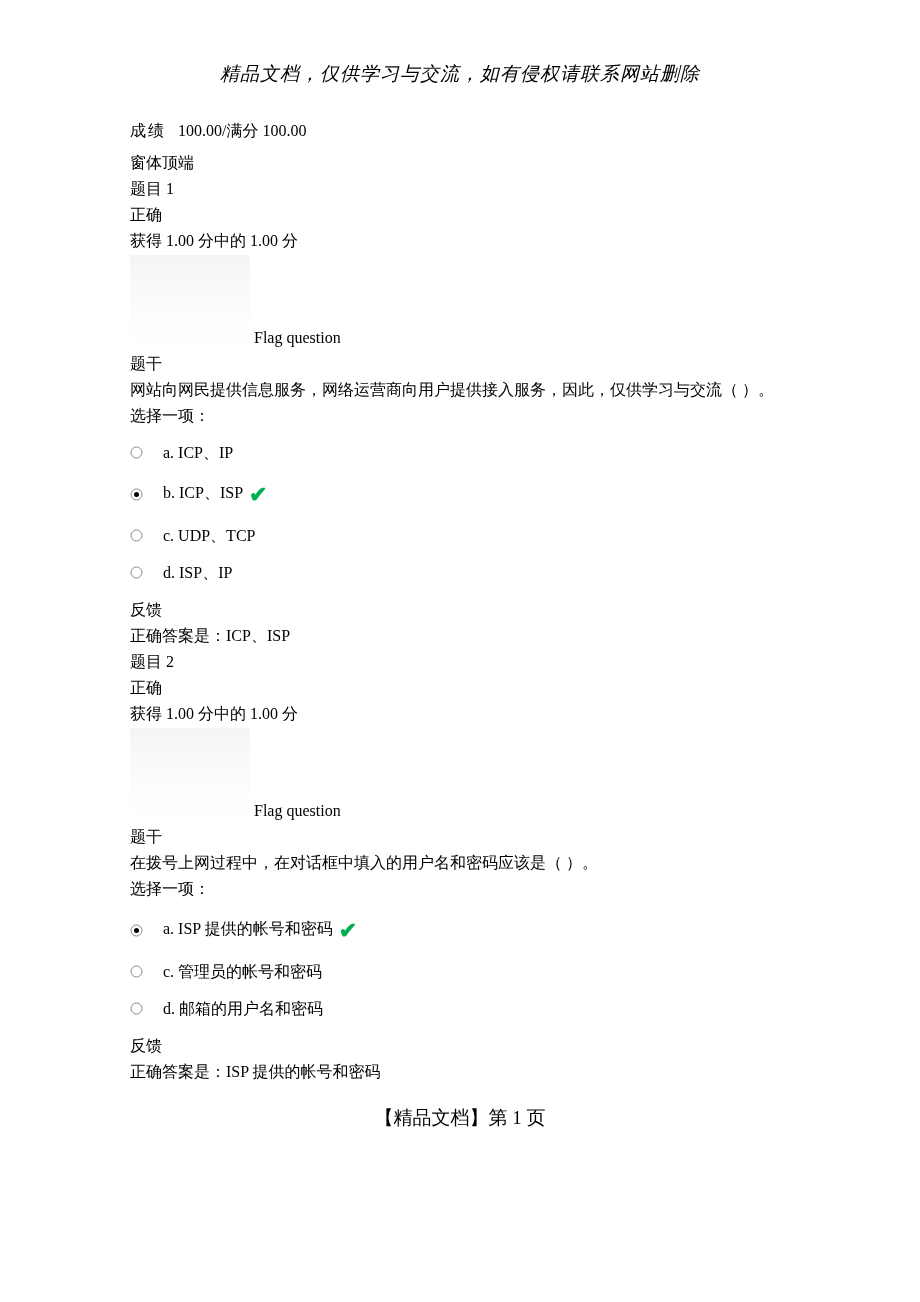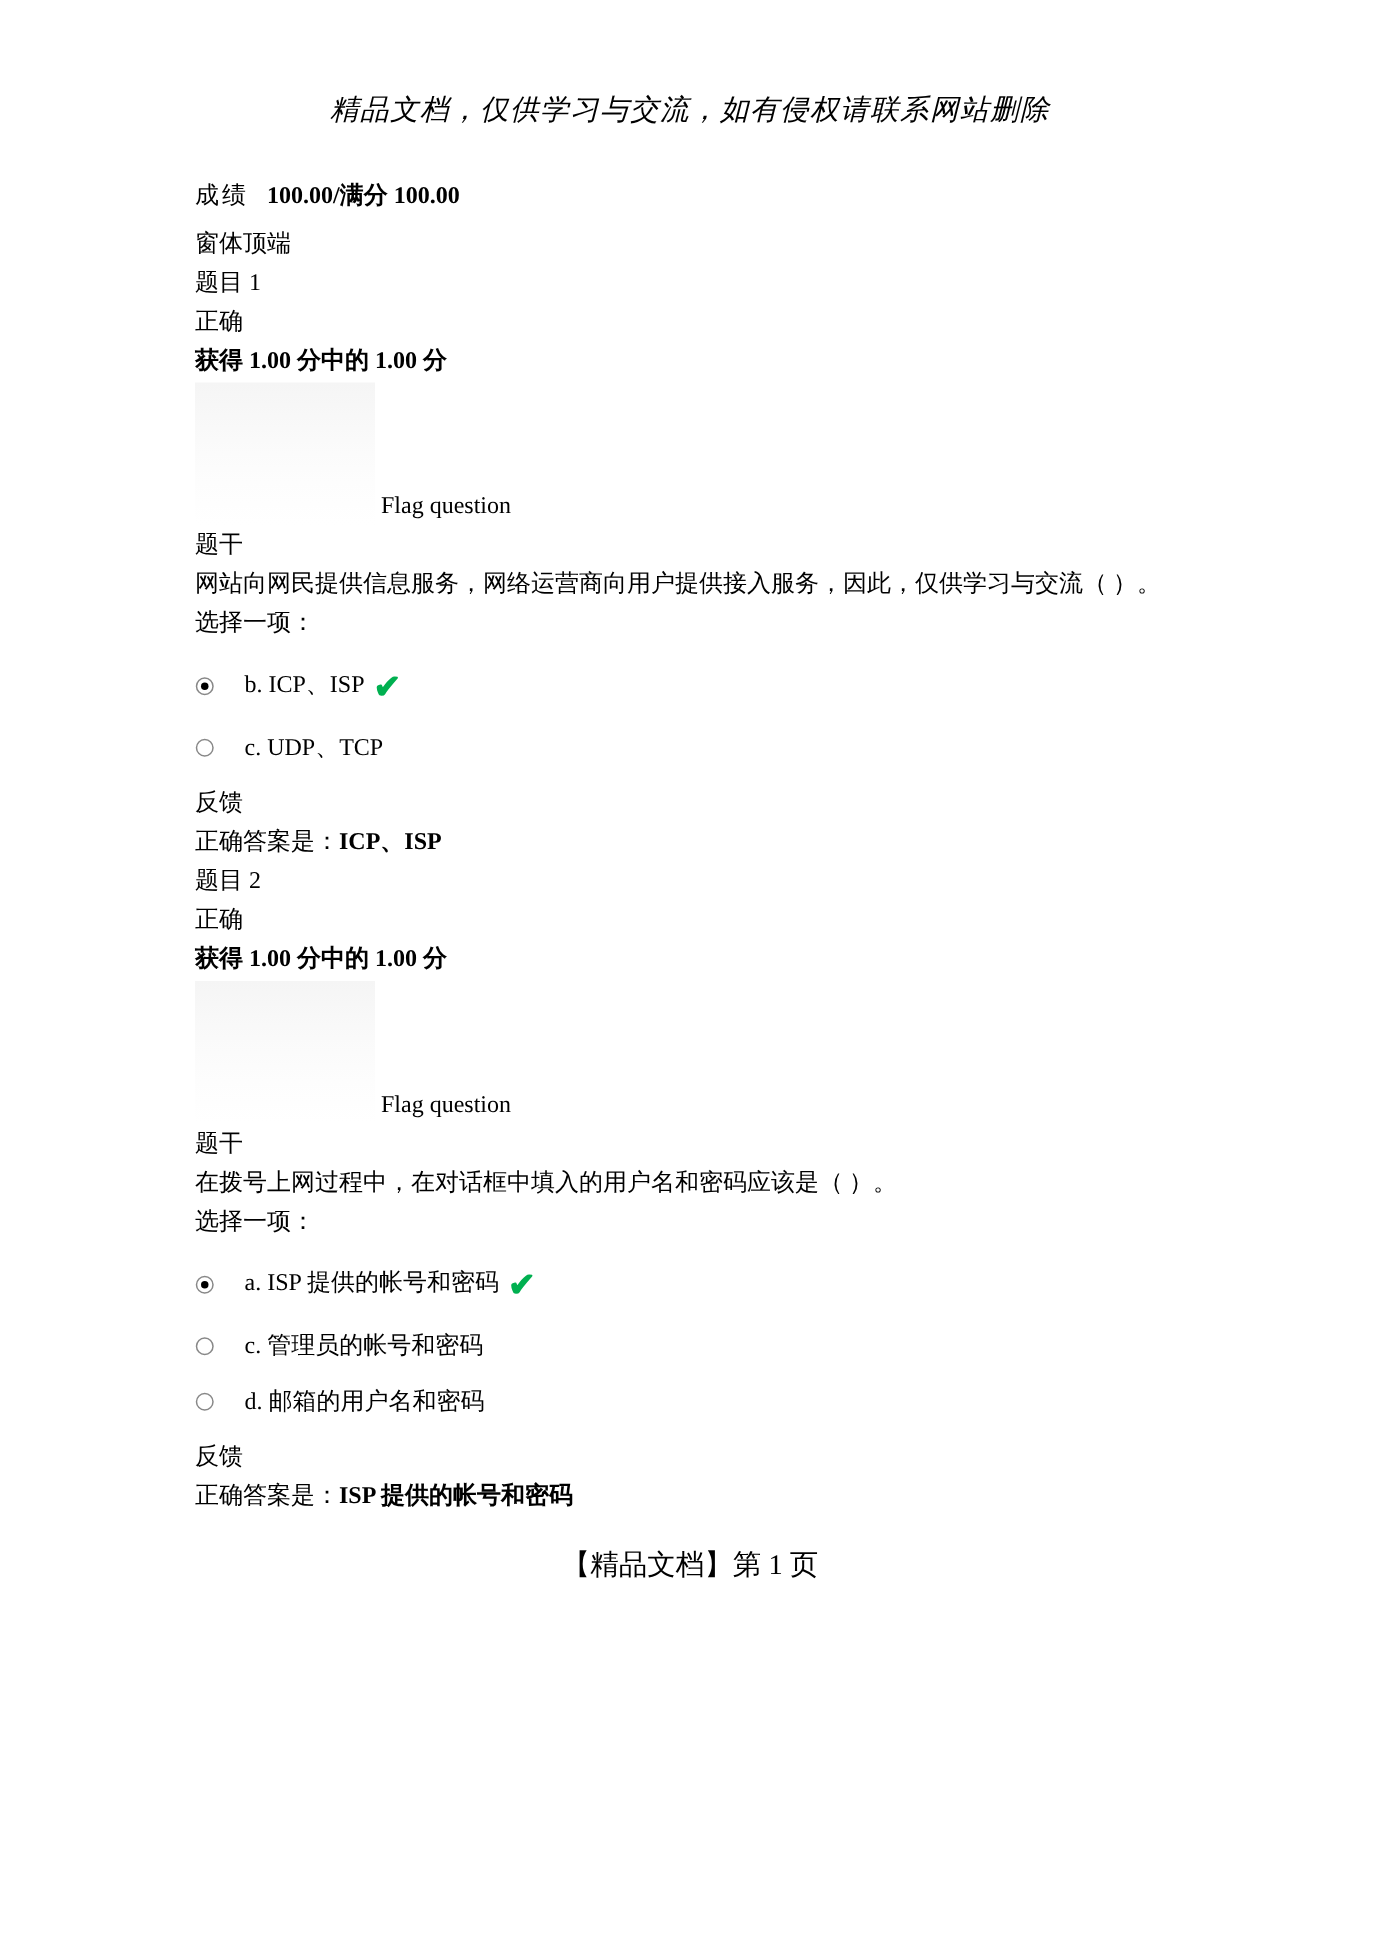--- a/index.html
+++ b/index.html
@@ -68,21 +68,20 @@
       margin-left: 6px;
       vertical-align: middle;
     }
     .footer {
       text-align: center;
       font-size: 19px;
       margin-top: 20px;
     }
     .roman {
       font-family: "Times New Roman", serif;
-      font-weight: bold;
     }
   </style>
 </head>
 <body>
 
 <div class="page">
   <div class="header-notice">精品文档，仅供学习与交流，如有侵权请联系网站删除</div>
 
   <div class="score-line">
     <span class="score-label">成绩</span>&nbsp;&nbsp;&nbsp;<span class="roman">100.00/满分 100.00</span>
@@ -95,20 +94,28 @@
   <div class="text-line roman">获得 1.00 分中的 1.00 分</div>
 
   <div class="flag-line">
     <span class="flag-placeholder"></span><span>Flag question</span>
   </div>
 
   <div class="text-line">题干</div>
   <div class="text-line">网站向网民提供信息服务，网络运营商向用户提供接入服务，因此，仅供学习与交流（  ）。</div>
   <div class="text-line">选择一项：</div>
 
+  <div class="option-line">
+    <span class="radio-fake">
+      <svg viewBox="0 0 13 13">
+          <circle cx="6.5" cy="6.5" r="5.5" fill="#fff" stroke="#888" stroke-width="1"></circle>
+        </svg>
+    </span>
+    <span class="option-text">a. ICP、IP</span>
+  </div>
 
   <div class="option-line">
     <span class="radio-fake">
       <svg viewBox="0 0 13 13">
           <circle cx="6.5" cy="6.5" r="5.5" fill="#fff" stroke="#888" stroke-width="1"></circle>
           <circle cx="6.5" cy="6.5" r="2.5" fill="#000"></circle>
         </svg>
     </span>
     <span class="option-text">
       <span>b. ICP、ISP</span><span class="checkmark">✔</span>
@@ -117,20 +124,28 @@
 
   <div class="option-line">
     <span class="radio-fake">
       <svg viewBox="0 0 13 13">
           <circle cx="6.5" cy="6.5" r="5.5" fill="#fff" stroke="#888" stroke-width="1"></circle>
         </svg>
     </span>
     <span class="option-text">c. UDP、TCP</span>
   </div>
 
+  <div class="option-line">
+    <span class="radio-fake">
+      <svg viewBox="0 0 13 13">
+          <circle cx="6.5" cy="6.5" r="5.5" fill="#fff" stroke="#888" stroke-width="1"></circle>
+        </svg>
+    </span>
+    <span class="option-text">d. ISP、IP</span>
+  </div>
 
   <div class="text-line">反馈</div>
   <div class="text-line">
     <span>正确答案是：</span><span class="roman">ICP、ISP</span>
   </div>
 
   <div class="text-line">题目 2</div>
   <div class="text-line">正确</div>
   <div class="text-line roman">获得 1.00 分中的 1.00 分</div>
 

